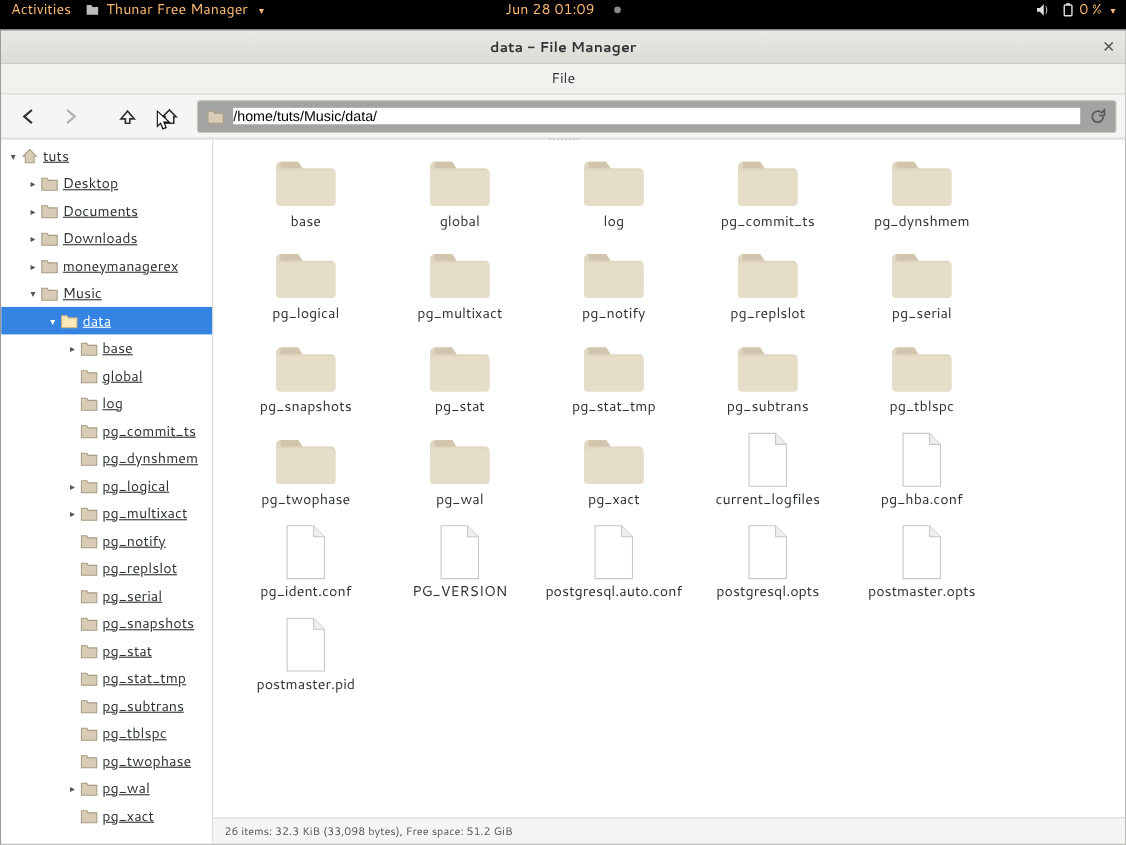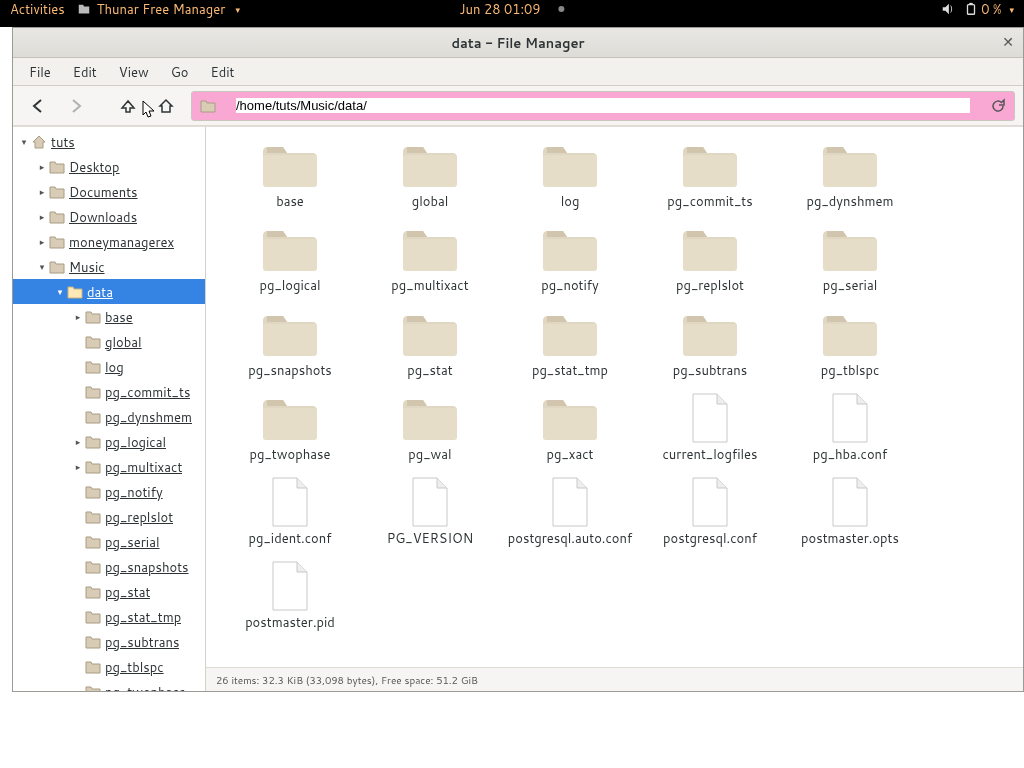--- a/index.html
+++ b/index.html
@@ -35,21 +35,21 @@
   .top-panel .right { flex: 1; justify-content: flex-end; gap: 10px;}
   .top-panel .dropdown::after{
     content:"▾";
     font-size:9px;
     margin-left:4px;
   }
   .top-panel svg { fill:#ddd; }
   .dot{width:6px;height:6px;border-radius:50%;background:#888;display:inline-block;margin-left:8px;vertical-align:middle;}
 
   
-  .window { border:1px solid #9c9a94; height:665px; background:#f6f5f4; display:flex; flex-direction:column;margin-left:12px;}
+  .window { border:1px solid #9c9a94; height:741px; background:#f6f5f4; display:flex; flex-direction:column;}
   .titlebar{
     height:30px;
     background: linear-gradient(#e8e7e3,#dedcd7);
     border-bottom:1px solid #c5c1b9;
     display:flex;
     align-items:center;
     justify-content:center;
     position:relative;
     font-weight:600;
     font-size:13px;
@@ -59,20 +59,21 @@
     width:18px;height:18px;display:flex;align-items:center;justify-content:center;
     font-size:14px;color:#555;
   }
   .menubar{
     height:28px;
     display:flex;align-items:center;
     padding:0 6px;
     gap:2px;
     border-bottom:1px solid #d0cec7;
     background:#f2f1ee;
+    flex-direction:column;
   }
   .menubar span{padding:4px 10px;}
   .toolbar{
     height:40px;
     display:flex;
     align-items:center;
     padding:4px 8px;
     background:#f6f5f4;
     border-bottom:1px solid #dedbd4;
     gap:4px;
@@ -81,26 +82,26 @@
     width:34px;height:30px;
     display:flex;align-items:center;justify-content:center;
   }
   .toolbar .navbtn.disabled{opacity:.35;}
   .toolbar .navbtn svg{width:16px;height:16px;fill:#2e3436;}
   .locbar{
     flex:1;
     height:30px;
     border:1px solid #c9c6be;
     border-radius:3px;
-    background:#f9a8d4;
+    background:#a3a3a3;
     display:flex;
     align-items:center;
     padding:0 8px;
     margin-left:4px;
-    gap:20px;
+    gap:8px;
   }
   .locbar .foldersmall{width:16px;height:14px;}
   .locbar input{border:none;outline:none;flex:1;font-size:13px;}
   .locbar .reload{width:16px;height:16px;}
 
   .body{
     flex:1;
     display:flex;
     overflow:hidden;
     border-top:1px solid #e0ded7;
@@ -683,21 +684,21 @@
               </div>
               <div class="name">postgresql.auto.conf</div>
             </div>
             <div class="item">
               <div class="thumb">
                 <svg class="file-svg" viewBox="0 0 42 52">
   <path d="M4 2h24l10 10v38H4z" fill="#fff" stroke="#c8c8c8"></path>
   <path d="M28 2v10h10" fill="#eee" stroke="#c8c8c8"></path>
 </svg>
               </div>
-              <div class="name">postgresql.conf</div>
+              <div class="name">postgresql.opts</div>
             </div>
             <div class="item">
               <div class="thumb">
                 <svg class="file-svg" viewBox="0 0 42 52">
   <path d="M4 2h24l10 10v38H4z" fill="#fff" stroke="#c8c8c8"></path>
   <path d="M28 2v10h10" fill="#eee" stroke="#c8c8c8"></path>
 </svg>
               </div>
               <div class="name">postmaster.opts</div>
             </div>

